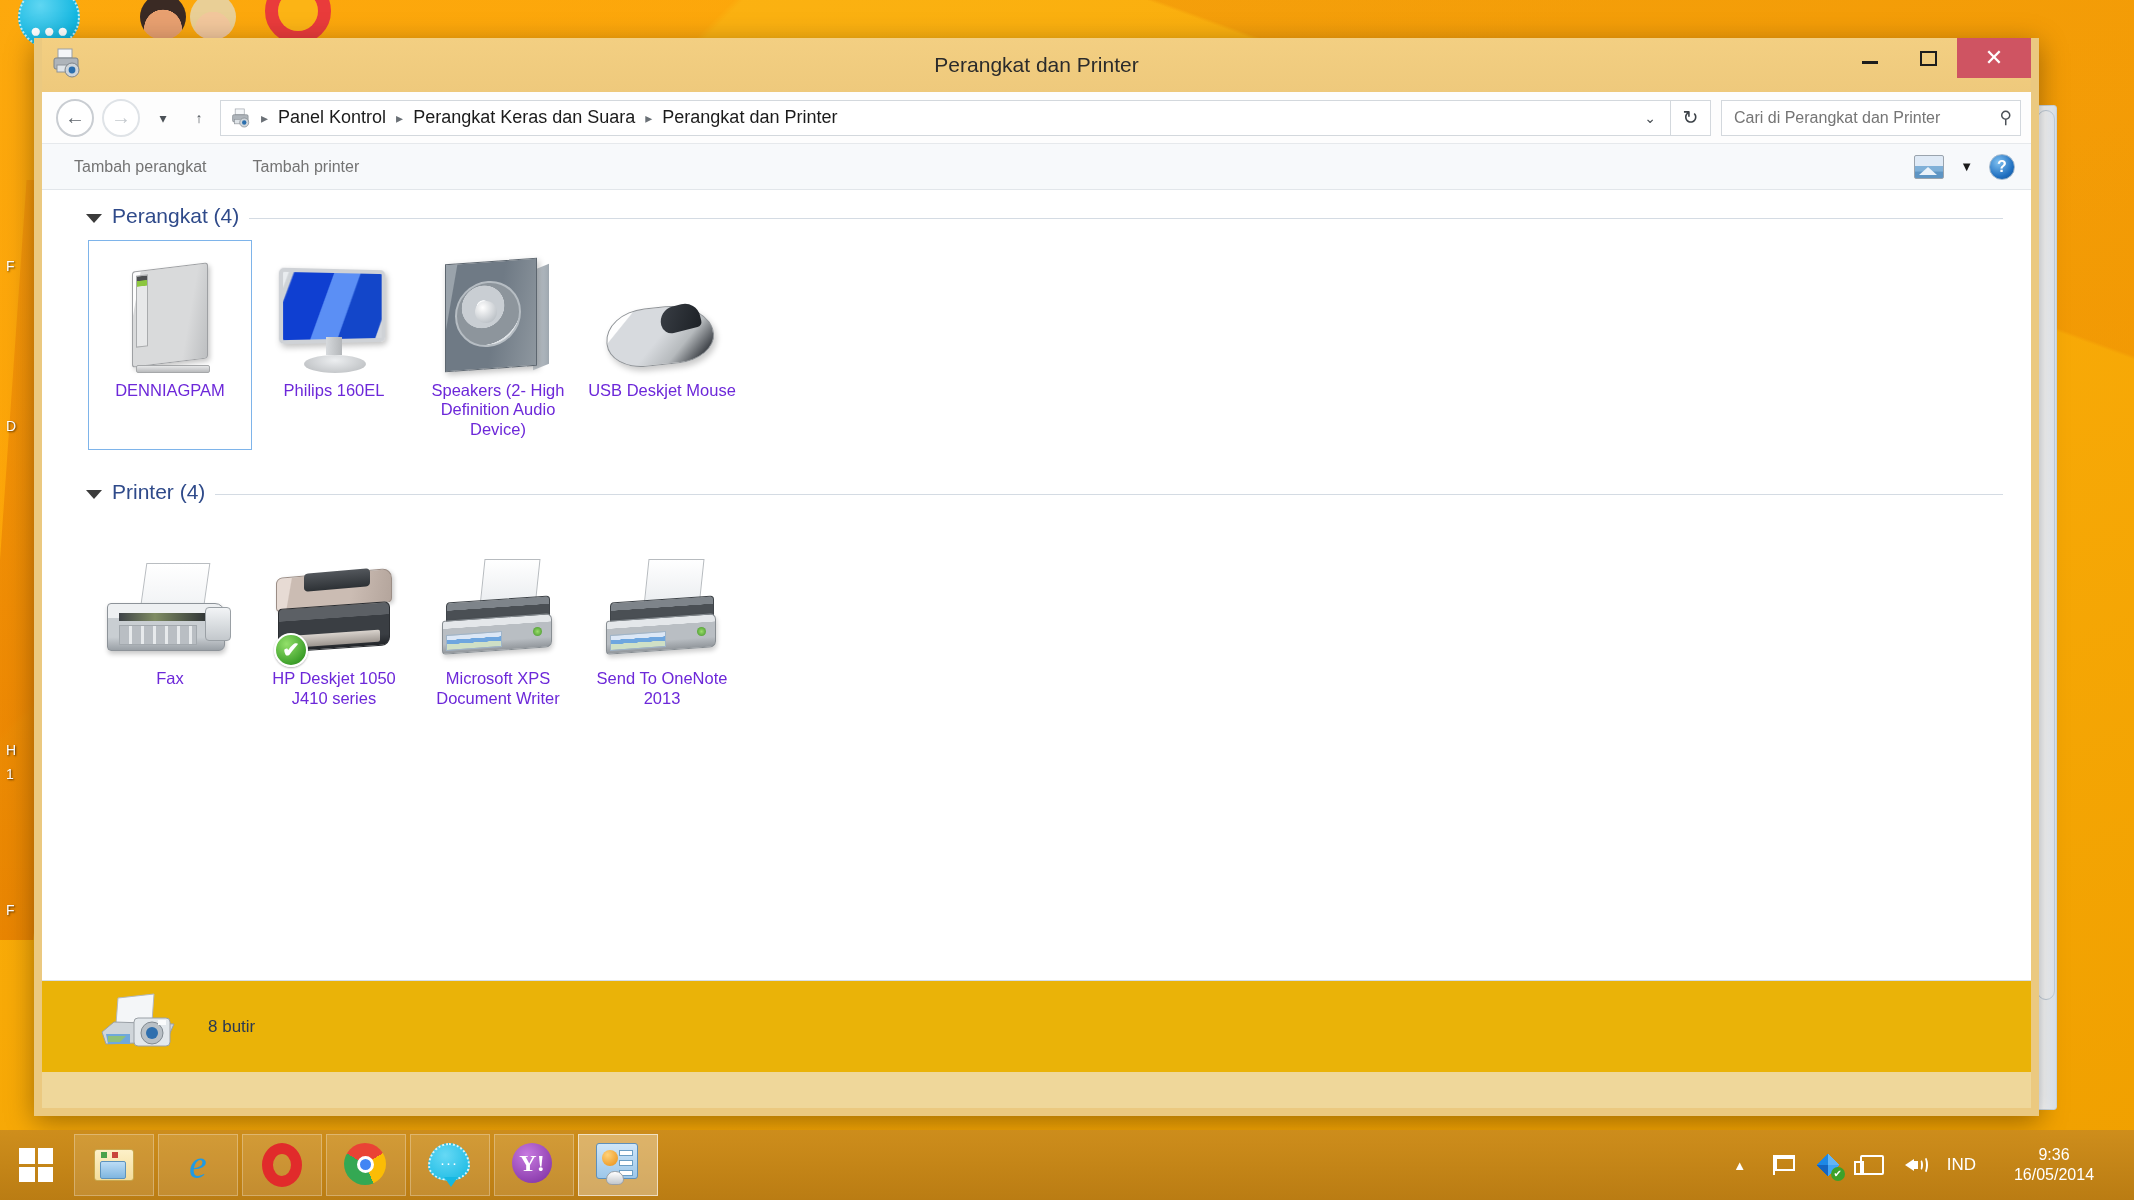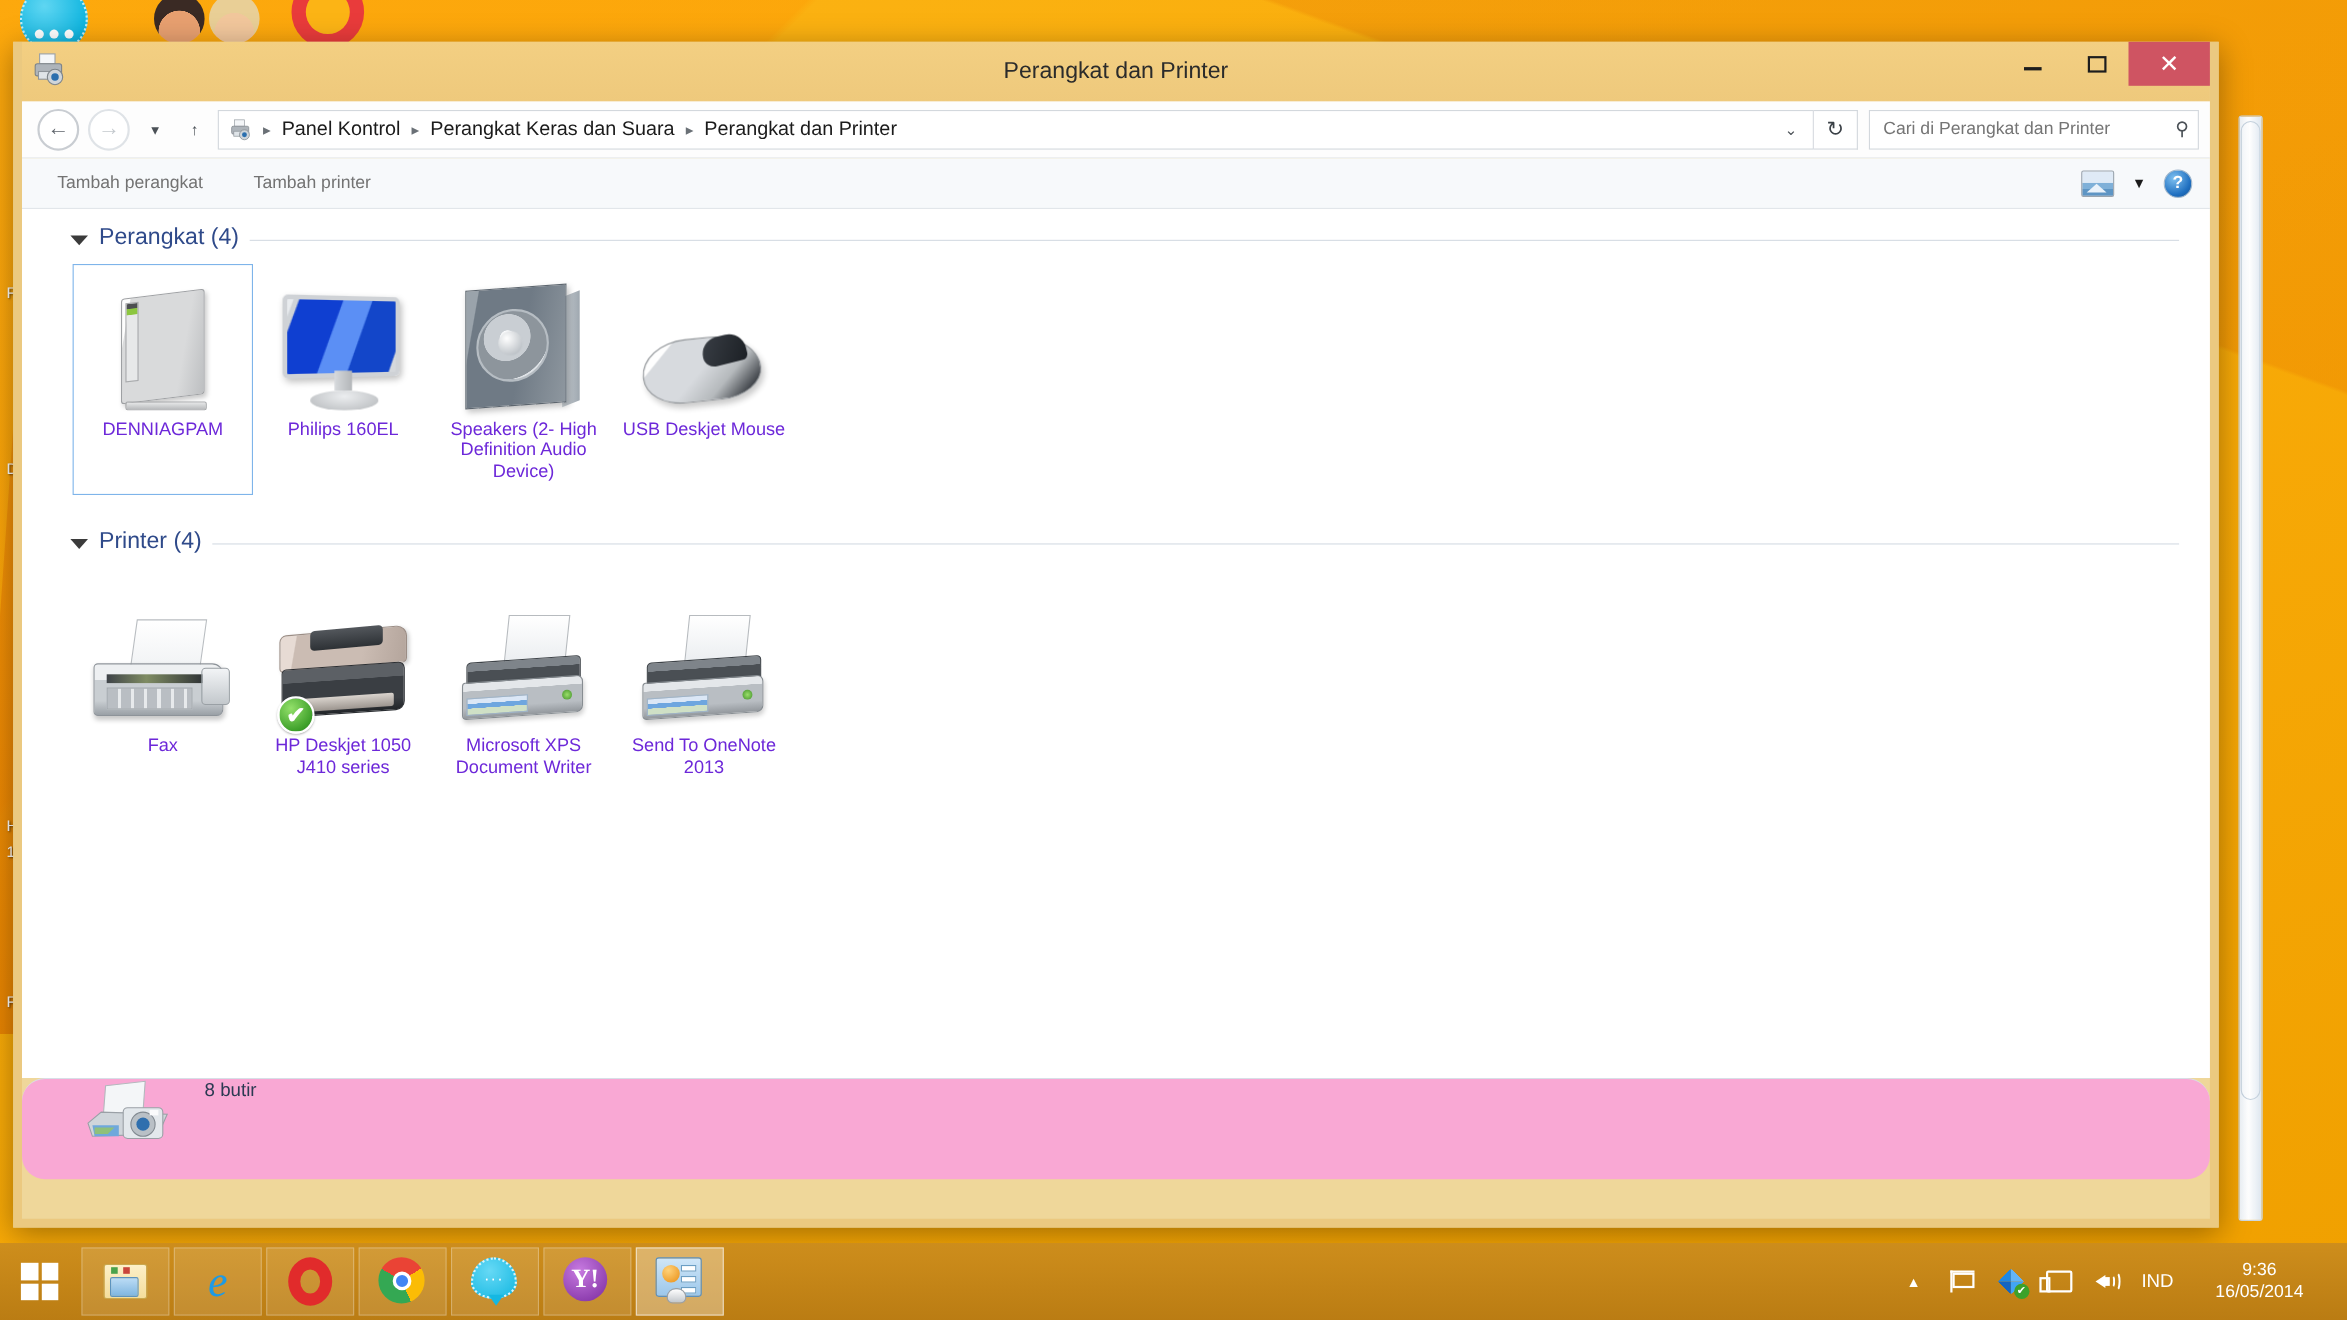--- a/index.html
+++ b/index.html
@@ -55,21 +55,21 @@
     border: 1px solid #cdd8e2; border-radius: 3px;
   }
   #right-strip-thumb {
     position: absolute; left: 2037px; top: 110px; width: 18px; height: 890px;
     background: linear-gradient(90deg,#f7fafd,#ffffff 45%,#e4ebf3);
     border: 1px solid #c5d2de; border-radius: 9px;
   }
 
   
   #window {
-    position: absolute; left: 12px; top: 38px;
+    position: absolute; left: 34px; top: 38px;
     width: 2005px; height: 1078px;
     background: #efd79a;
     border: 8px solid rgba(234,200,126,0.92);
     border-top-width: 0;
     box-shadow: 0 6px 26px rgba(0,0,0,.35);
   }
   #titlebar {
     position: relative; height: 54px;
     background: linear-gradient(180deg,#f3cf82,#eec97c);
     display: flex; align-items: center;
@@ -341,22 +341,22 @@
     background: linear-gradient(180deg,#dbe7f6 0 30%, #6ea6df 31% 60%, #cfe0c6 61% 100%);
     border: 1px solid #9fb4c8; transform: skewY(-4deg);
   }
   .ic-printer .led {
     position: absolute; right: 16px; top: 68px; width: 9px; height: 9px; border-radius: 50%;
     background: radial-gradient(circle,#9ade6a,#3f8f28);
   }
 
   
   #statusbar {
-    height: 92px; background: #f9a8d4; border-top: 1px solid #d7dfe7;
-    display: flex; align-items: flex-start; padding: 0 0 0 54px; gap: 26px; border-radius: 21px;
+    height: 92px; background: #eab308; border-top: 1px solid #d7dfe7;
+    display: flex; align-items: center; padding: 0 0 0 54px; gap: 26px;
   }
   #status-icon { width: 86px; height: 70px; }
   #status-text { font-size: 17px; color: #2b3a52; }
 
   
   #taskbar {
     position: absolute; left: 0; bottom: 0; width: 2134px; height: 70px;
     background: linear-gradient(180deg, rgba(203,140,30,.92), rgba(183,122,20,.95));
     display: flex; align-items: center;
   }

